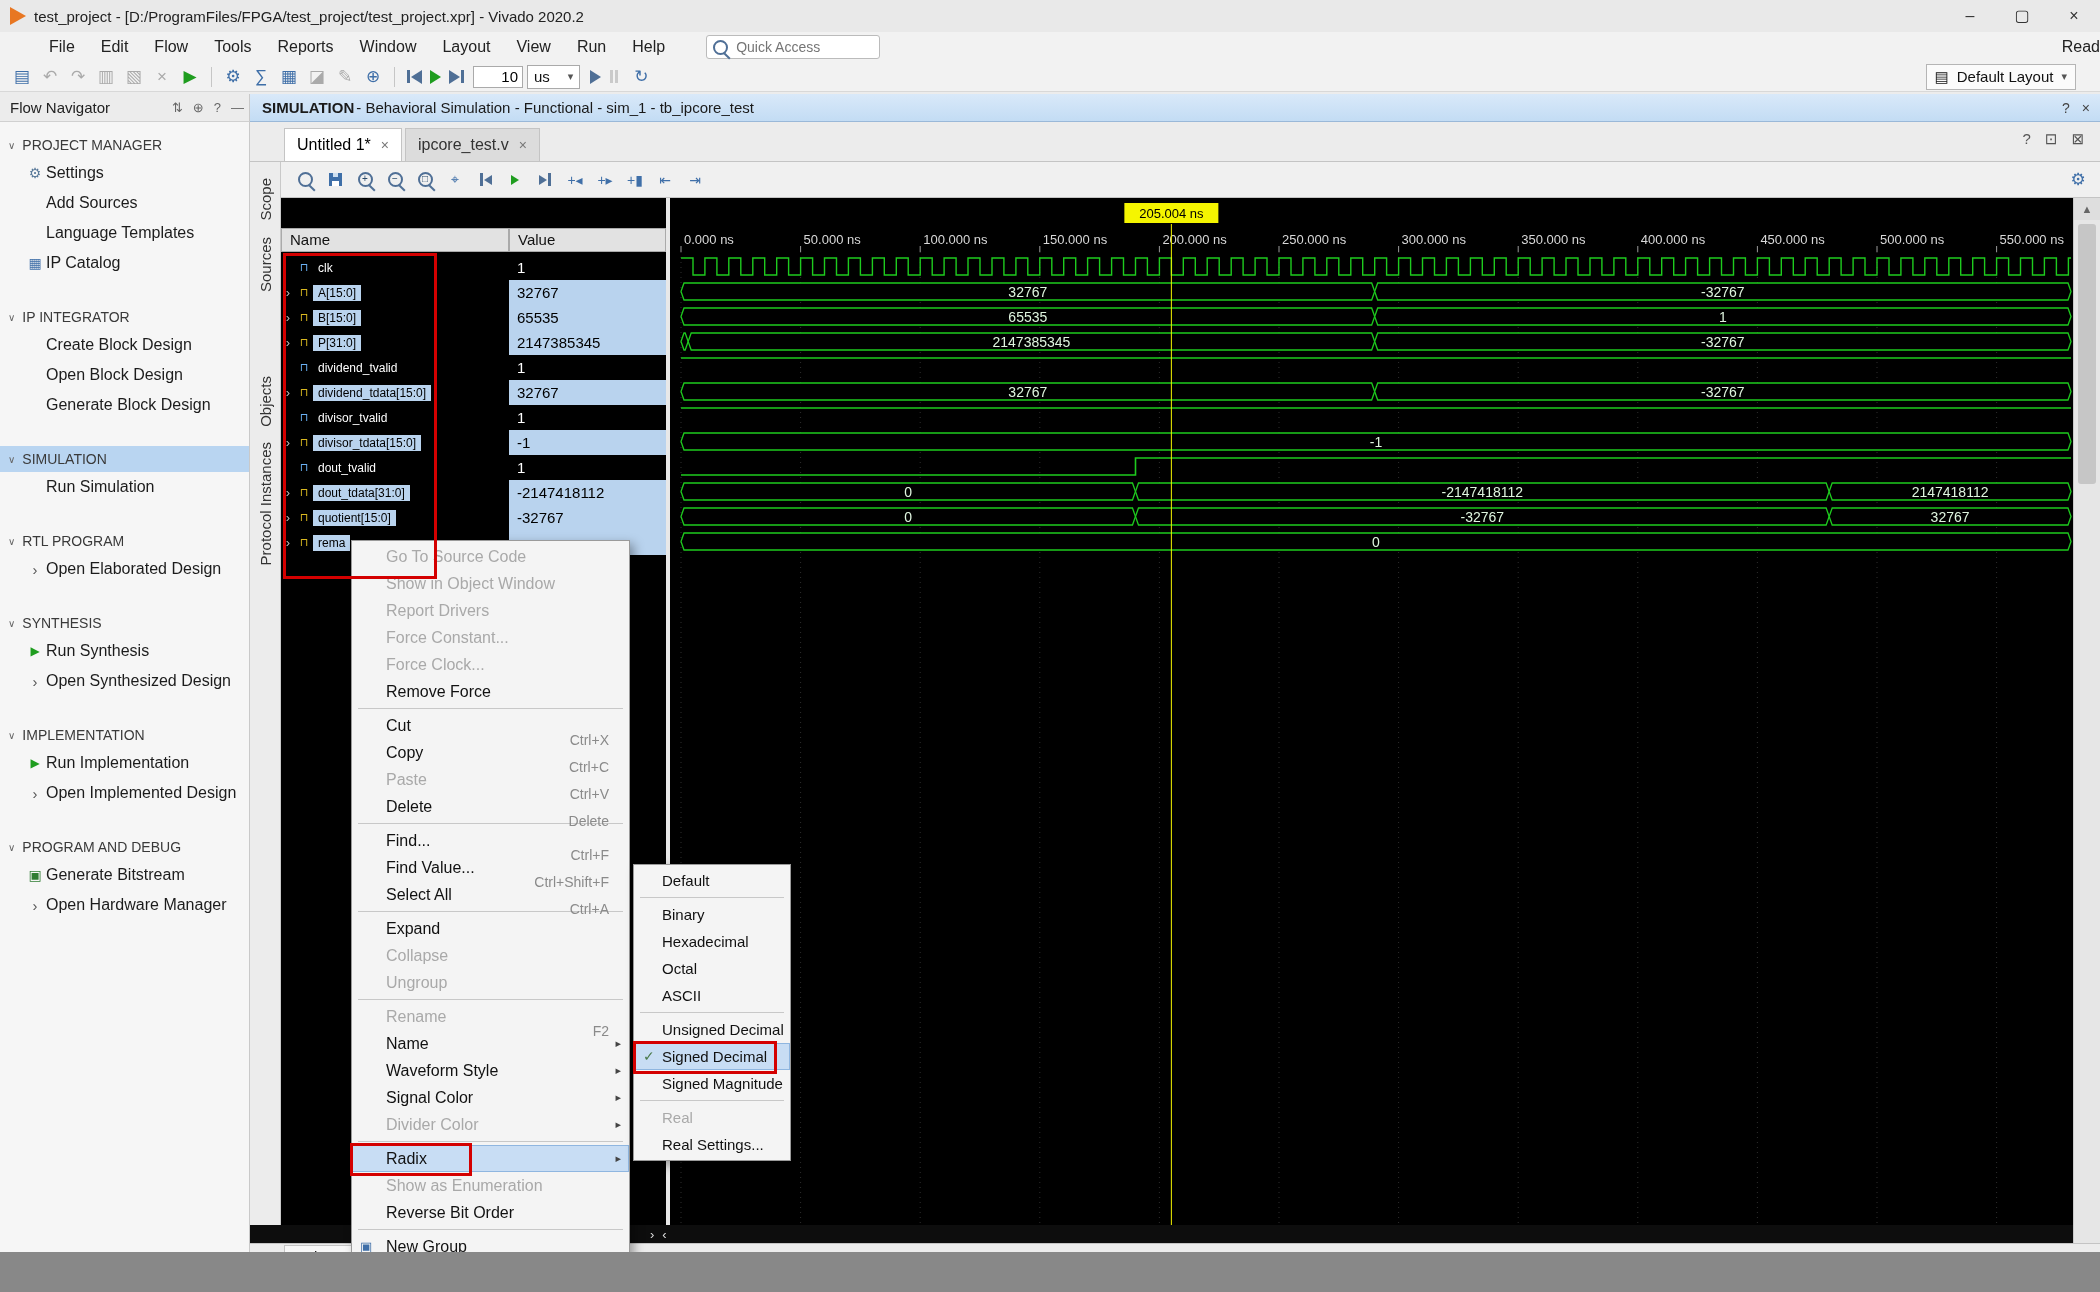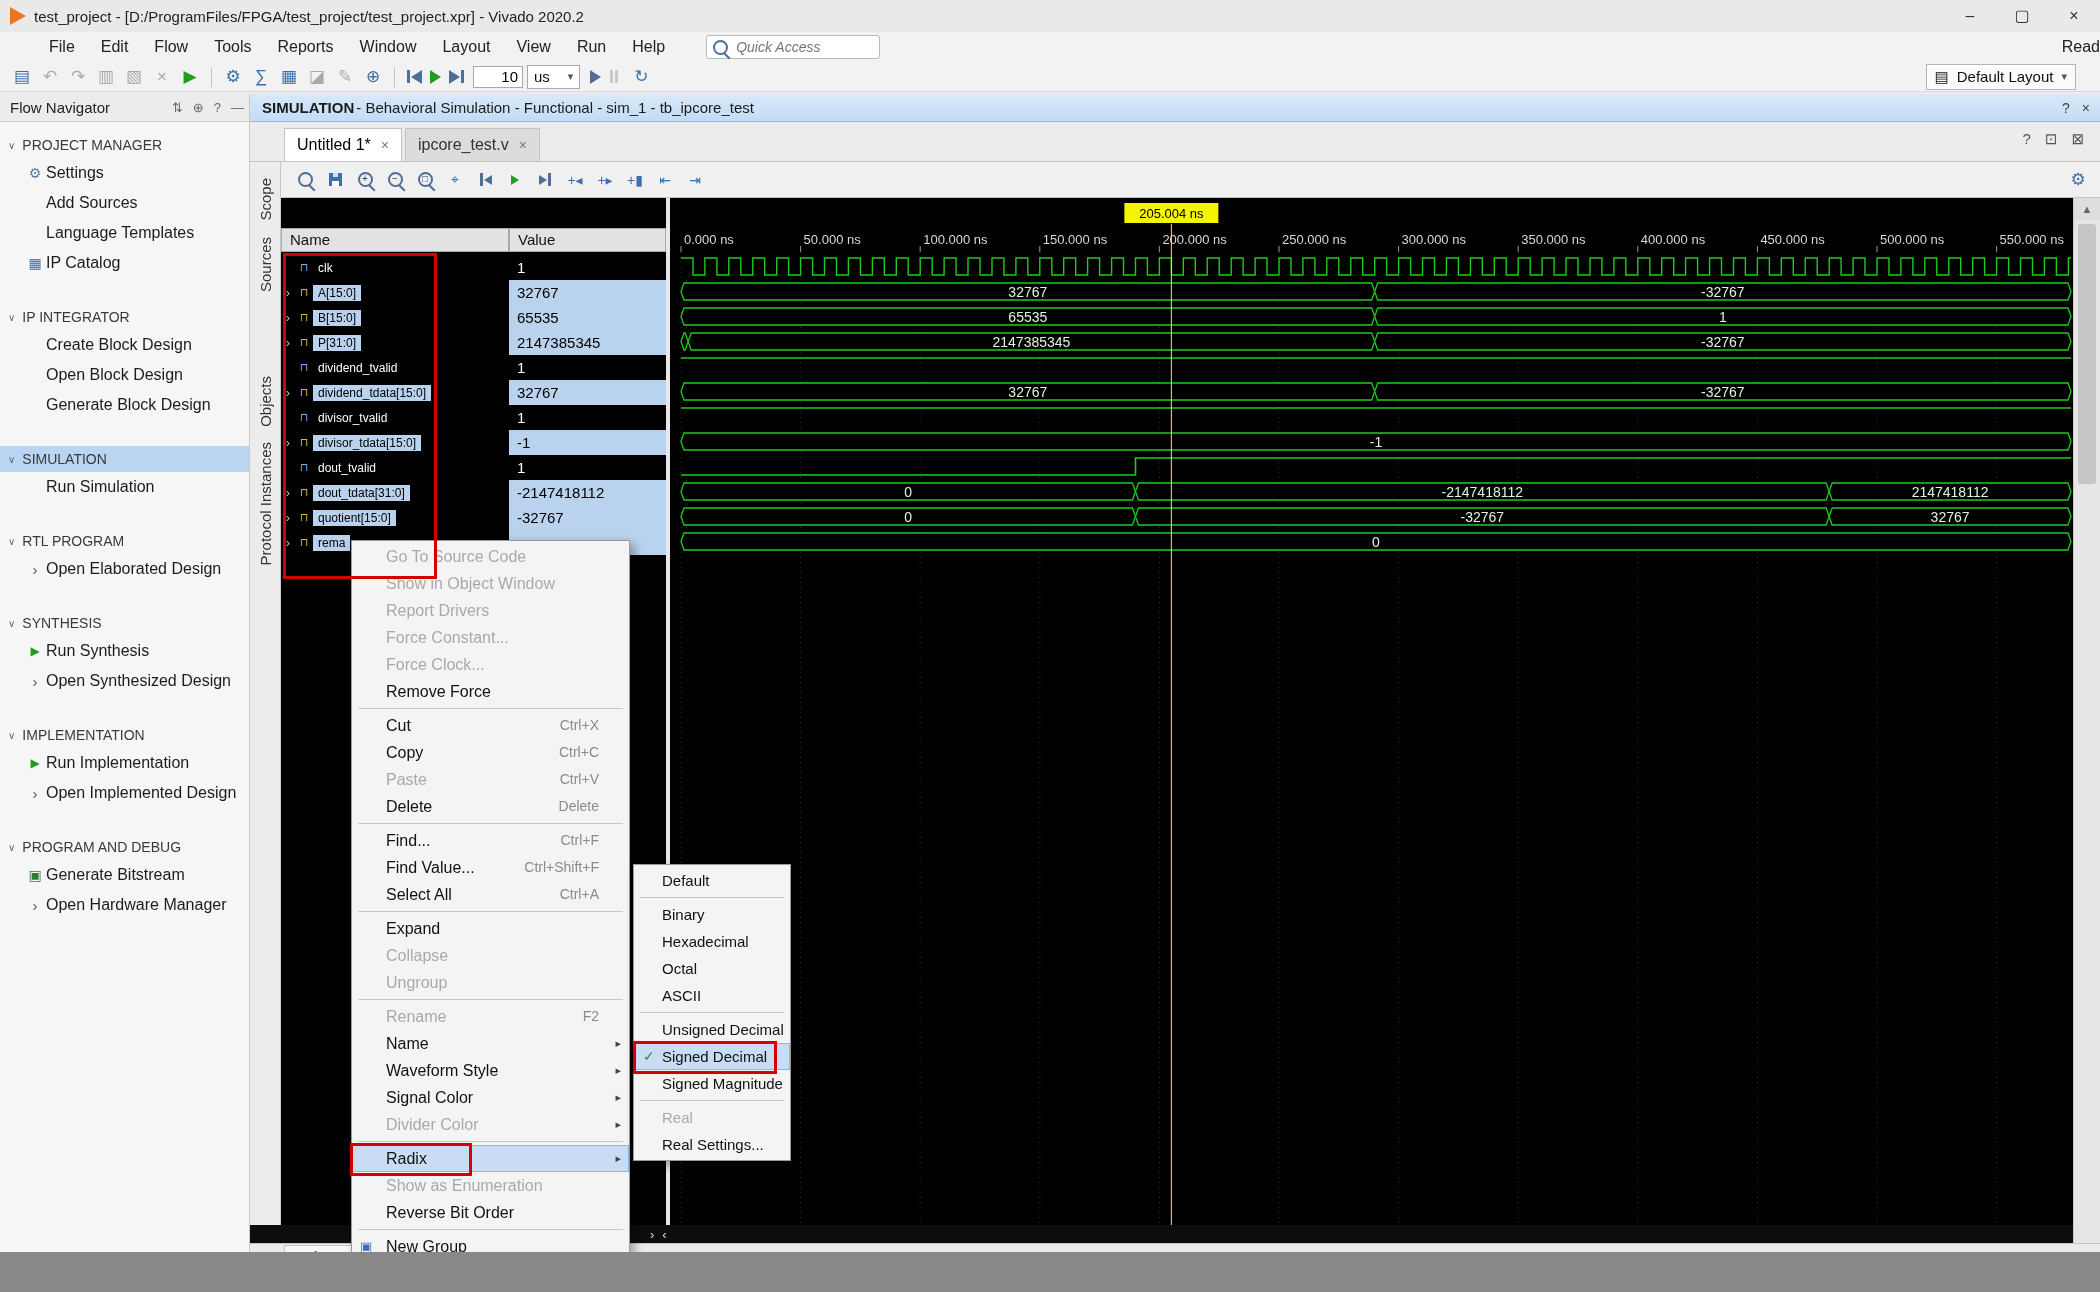--- a/index.html
+++ b/index.html
@@ -12,21 +12,21 @@
         border-bottom:9px solid transparent;margin:0 8px 0 10px;}
   #title-text{font-size:15px;color:#222;}
   #win-controls{position:absolute;right:0;top:0;height:32px;display:flex;}
   .winbtn{width:52px;height:32px;text-align:center;line-height:32px;font-size:16px;color:#333;cursor:pointer;}
   
   #menubar{position:absolute;left:0;top:32px;width:2100px;height:30px;background:#f2f2f2;
            border-bottom:1px solid #d8d8d8;display:flex;align-items:center;padding-left:36px;}
   .mb-item{padding:0 13px;line-height:30px;font-size:16px;color:#222;cursor:pointer;}
   #quick-access{display:flex;align-items:center;gap:6px;margin-left:28px;width:160px;height:22px;
                 background:#fff;border:1px solid #bbb;border-radius:3px;padding:0 6px;}
-  #quick-access input{border:0;outline:0;width:110px;font-size:14px;color:#555;font-family:"Liberation Sans",sans-serif;background:transparent;font-style:italic;}
+  #quick-access input{border:0;outline:0;width:110px;font-size:14px;color:#555;font-family:"Liberation Sans",sans-serif;background:transparent;}
   #ready-label{position:absolute;right:28px;font-size:16px;color:#222;}
   
   #toolbar{position:absolute;left:0;top:62px;width:2100px;height:30px;background:#f2f2f2;
            border-bottom:1px solid #d8d8d8;display:flex;align-items:center;padding-left:8px;box-sizing:border-box;}
   .tbtn{display:inline-flex;align-items:center;justify-content:center;min-width:26px;height:24px;
         font-size:17px;color:#3f6fa8;margin:0 1px;cursor:pointer;}
   .tbtn.dis{color:#aaa;cursor:default;}
   .tbtn.green{color:#1f9d1f;}
   .vsep{width:1px;height:20px;background:#c6c6c6;margin:0 7px;}
   .icsim{display:inline-flex;align-items:center;margin:0 4px;cursor:pointer;}
@@ -129,21 +129,21 @@
   #status-right{position:absolute;right:10px;font-style:italic;}
   
   .cmenu{position:absolute;background:#f4f4f4;border:1px solid #9a9a9a;
          box-shadow:4px 4px 10px rgba(0,0,0,.35);padding:2px 0;box-sizing:border-box;}
   #ctx-menu{left:351px;top:540px;width:279px;z-index:40;}
   #radix-menu{left:633px;top:864px;width:158px;z-index:45;}
   .cm-item{position:relative;height:27px;line-height:27px;padding-left:34px;font-size:16px;color:#111;cursor:pointer;white-space:nowrap;}
   #radix-menu .cm-item{padding-left:28px;font-size:15px;}
   .cm-item.dis{color:#a9a9a9;cursor:default;}
   .cm-item.hl{background:#c8ddf4;outline:1px solid #8fb6e0;outline-offset:-1px;}
-  .cm-sc{position:absolute;right:30px;color:#8a8a8a;font-size:14px;}
+  .cm-sc{position:absolute;right:20px;color:#8a8a8a;font-size:14px;margin-top:15px;}
   .cm-ar{position:absolute;right:8px;font-size:11px;color:#444;}
   .cm-check{position:absolute;left:9px;color:#4a7a4a;font-size:14px;}
   .cm-ic{position:absolute;left:8px;font-size:13px;color:#3f6fa8;}
   .cm-ic.vb{color:#c79a1e;}
   .cm-sep{border-top:1px solid #c8c8c8;margin:3px 6px;}
   .annot-radix::after{content:"";position:absolute;left:-2px;top:-2px;width:116px;height:27px;border:3px solid #d40000;pointer-events:none;}
   .annot-signed-decimal::after{content:"";position:absolute;left:-1px;top:-2px;width:138px;height:27px;border:3px solid #d40000;pointer-events:none;}
   
   #annot-names{position:absolute;left:283px;top:253px;width:148px;height:320px;border:3px solid #d40000;z-index:60;pointer-events:none;}
 </style>

